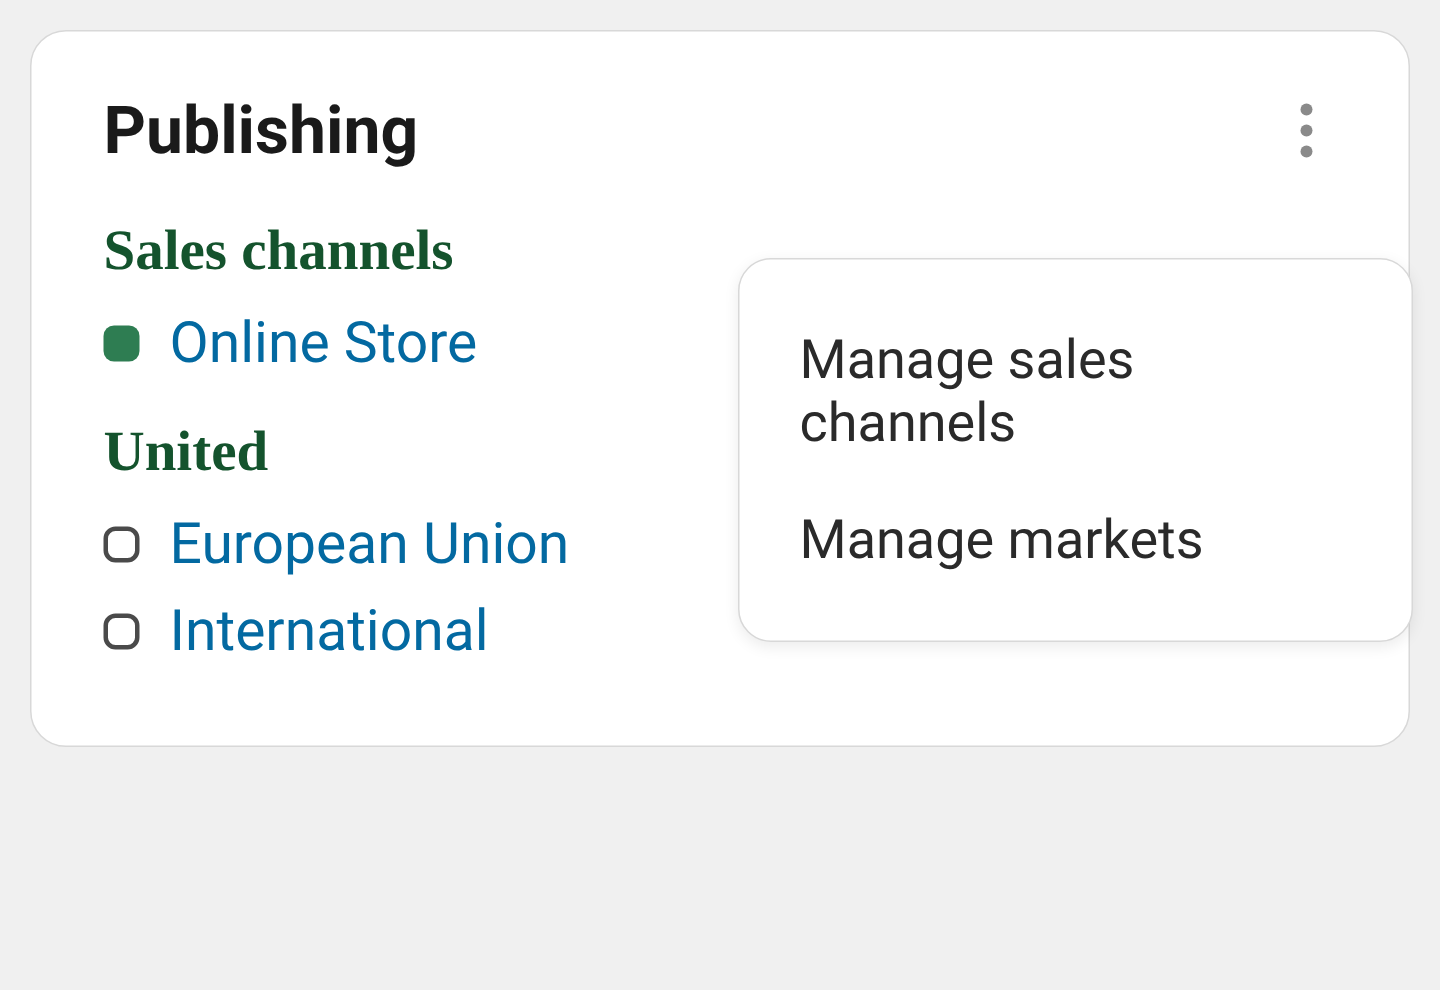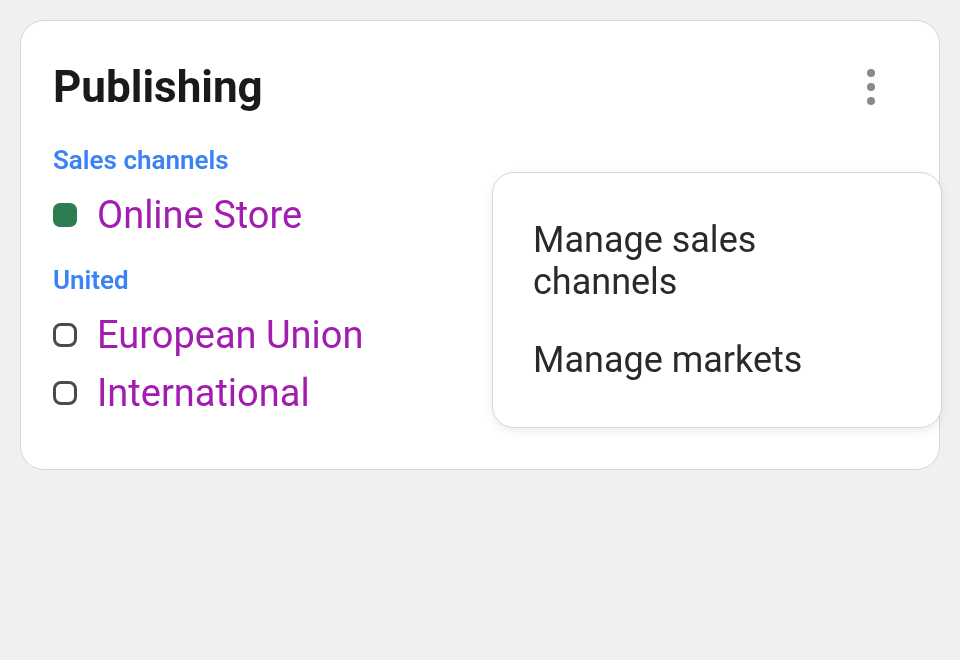--- a/index.html
+++ b/index.html
@@ -16,21 +16,21 @@
       display: flex;
       align-items: flex-start;
       justify-content: flex-start;
       padding: 20px;
     }
     
     .card {
       background: #ffffff;
       border: 1px solid #d8d8d8;
       border-radius: 24px;
-      padding: 40px 48px 40px 32px;
+      padding: 40px 48px 40px 48px;
       width: 920px;
       position: relative;
     }
     
     .card-header {
       display: flex;
       align-items: center;
       justify-content: space-between;
       margin-bottom: 32px;
     }
@@ -60,24 +60,25 @@
     }
     
     .more-dots span {
       width: 8px;
       height: 8px;
       background: #8a8a8a;
       border-radius: 50%;
     }
     
     .section-title {
-      font-size: 26px;
+      font-size: 38px;
       font-weight: 600;
-      color: #3b82f6;
+      color: #14532d;
       margin-bottom: 18px;
+      font-family: Liberation Serif, serif;
     }
     
     .markets-title {
       margin-top: 28px;
     }
     
     .channel-row, .market-row {
       display: flex;
       align-items: center;
       gap: 20px;
@@ -97,21 +98,21 @@
     
     .status-inactive {
       background: #ffffff;
       border: 3px solid #4a4a4a;
       border-radius: 8px;
     }
     
     .item-label {
       font-size: 38px;
       font-weight: 400;
-      color: #a21caf;
+      color: #0369a1;
     }
     
     .popover {
       position: absolute;
       top: 151px;
       left: 471px;
       background: #ffffff;
       border: 1px solid #d8d8d8;
       border-radius: 22px;
       box-shadow: 0 3px 10px rgba(0,0,0,0.08);

